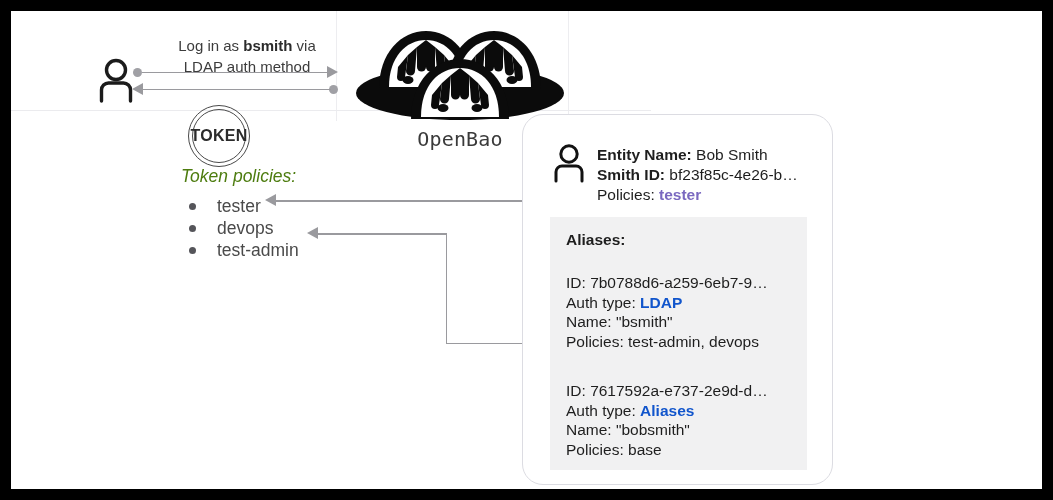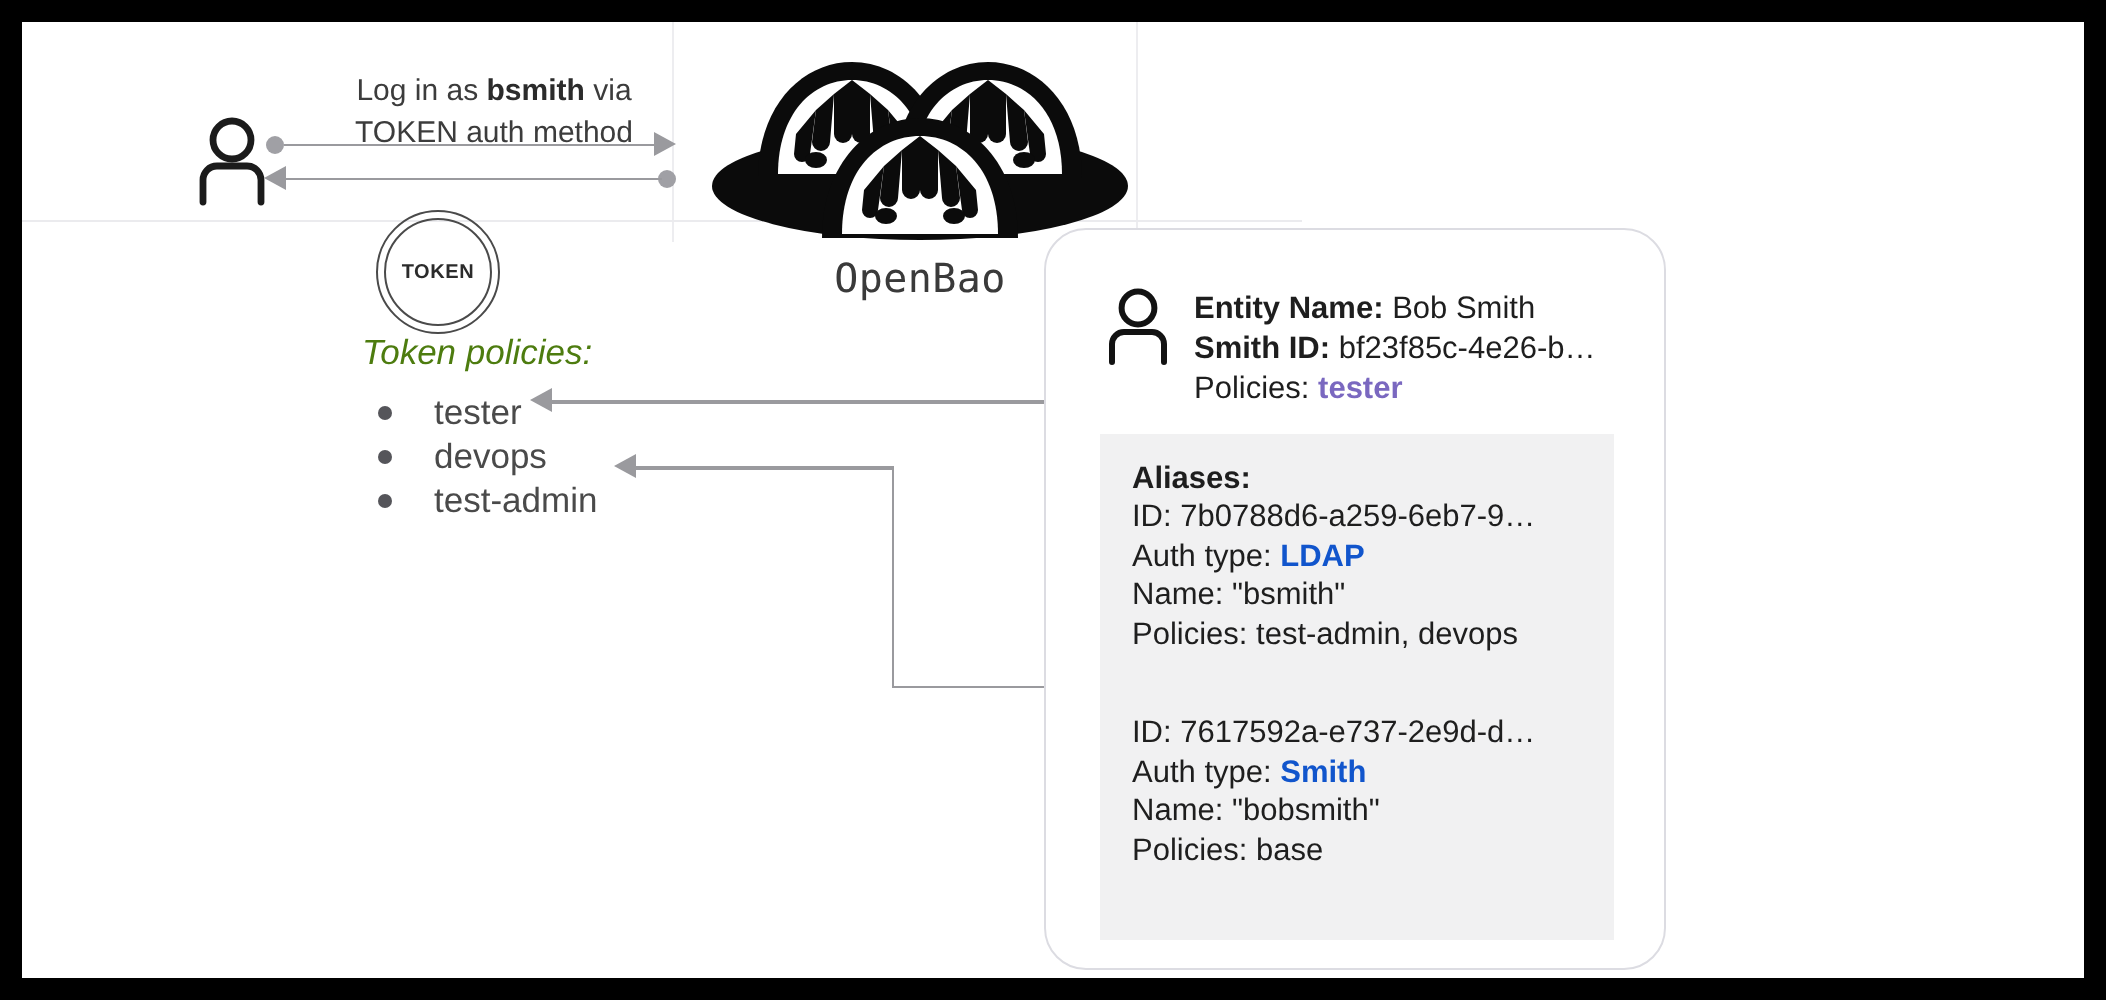--- a/index.html
+++ b/index.html
@@ -115,21 +115,21 @@
   #token-badge .inner-ring {
     position: absolute;
     left: 3px; top: 3px;
     right: 3px; bottom: 3px;
     border-radius: 50%;
     border: 1.4px solid #4a4a4a;
     box-sizing: border-box;
   }
   #token-label {
     position: relative;
-    font-size: 10px;
+    font-size: 16px;
     font-weight: bold;
     letter-spacing: 0.3px;
     color: #2b2b2b;
   }
 
   
   #token-policies-title {
     position: absolute;
     left: 170px;
     top: 155px;
@@ -226,20 +226,21 @@
     width: 257px;
     height: 253px;
     background: #f1f1f2;
     box-sizing: border-box;
     padding: 14px 16px 0 16px;
   }
   #aliases-title {
     font-size: 15.5px;
     font-weight: bold;
     color: #1e1e1e;
+    margin-bottom: 24px;
   }
   .alias-group { margin-bottom: 30px; }
   .alias-row {
     font-size: 15.5px;
     line-height: 19.5px;
     color: #1e1e1e;
     white-space: nowrap;
     overflow: hidden;
   }
 </style>
@@ -255,21 +256,21 @@
 
     <div id="user-actor">
       <svg width="46" height="46" viewBox="0 0 46 46">
         <circle cx="23" cy="13" r="9.5" fill="none" stroke="#1b1b1b" stroke-width="3.4"></circle>
         <path d="M8.5 44 V33 a7 7 0 0 1 7-7 h15 a7 7 0 0 1 7 7 V44" fill="none" stroke="#1b1b1b" stroke-width="3.4" stroke-linecap="round"></path>
       </svg>
     </div>
 
     <div id="login-caption">
       <span>Log in as </span><b>bsmith</b><span> via</span><br>
-      <span>TOKEN auth method</span>
+      <span>LDAP auth method</span>
     </div>
 
     <div class="conn-dot" style="left:122px; top:57px;"></div>
     <div class="conn-line" style="left:131px; top:60.5px; width:186px;"></div>
     <div class="arrow-right" style="left:316px; top:54.5px;"></div>
 
     <div class="conn-dot" style="left:318px; top:74px;"></div>
     <div class="conn-line" style="left:131px; top:77.5px; width:189px;"></div>
     <div class="arrow-left" style="left:121px; top:71.5px;"></div>
 
@@ -394,21 +395,21 @@
           </div>
         </div>
 
         <div class="alias-group">
           <div class="alias-row">
             <span>ID:</span>
             <span>7617592a-e737-2e9d-d…</span>
           </div>
           <div class="alias-row">
             <span>Auth type:</span>
-            <span class="authtype-blue">Smith</span>
+            <span class="authtype-blue">Aliases</span>
           </div>
           <div class="alias-row">
             <span>Name:</span>
             <span>"bobsmith"</span>
           </div>
           <div class="alias-row">
             <span>Policies:</span>
             <span>base</span>
           </div>
         </div>

